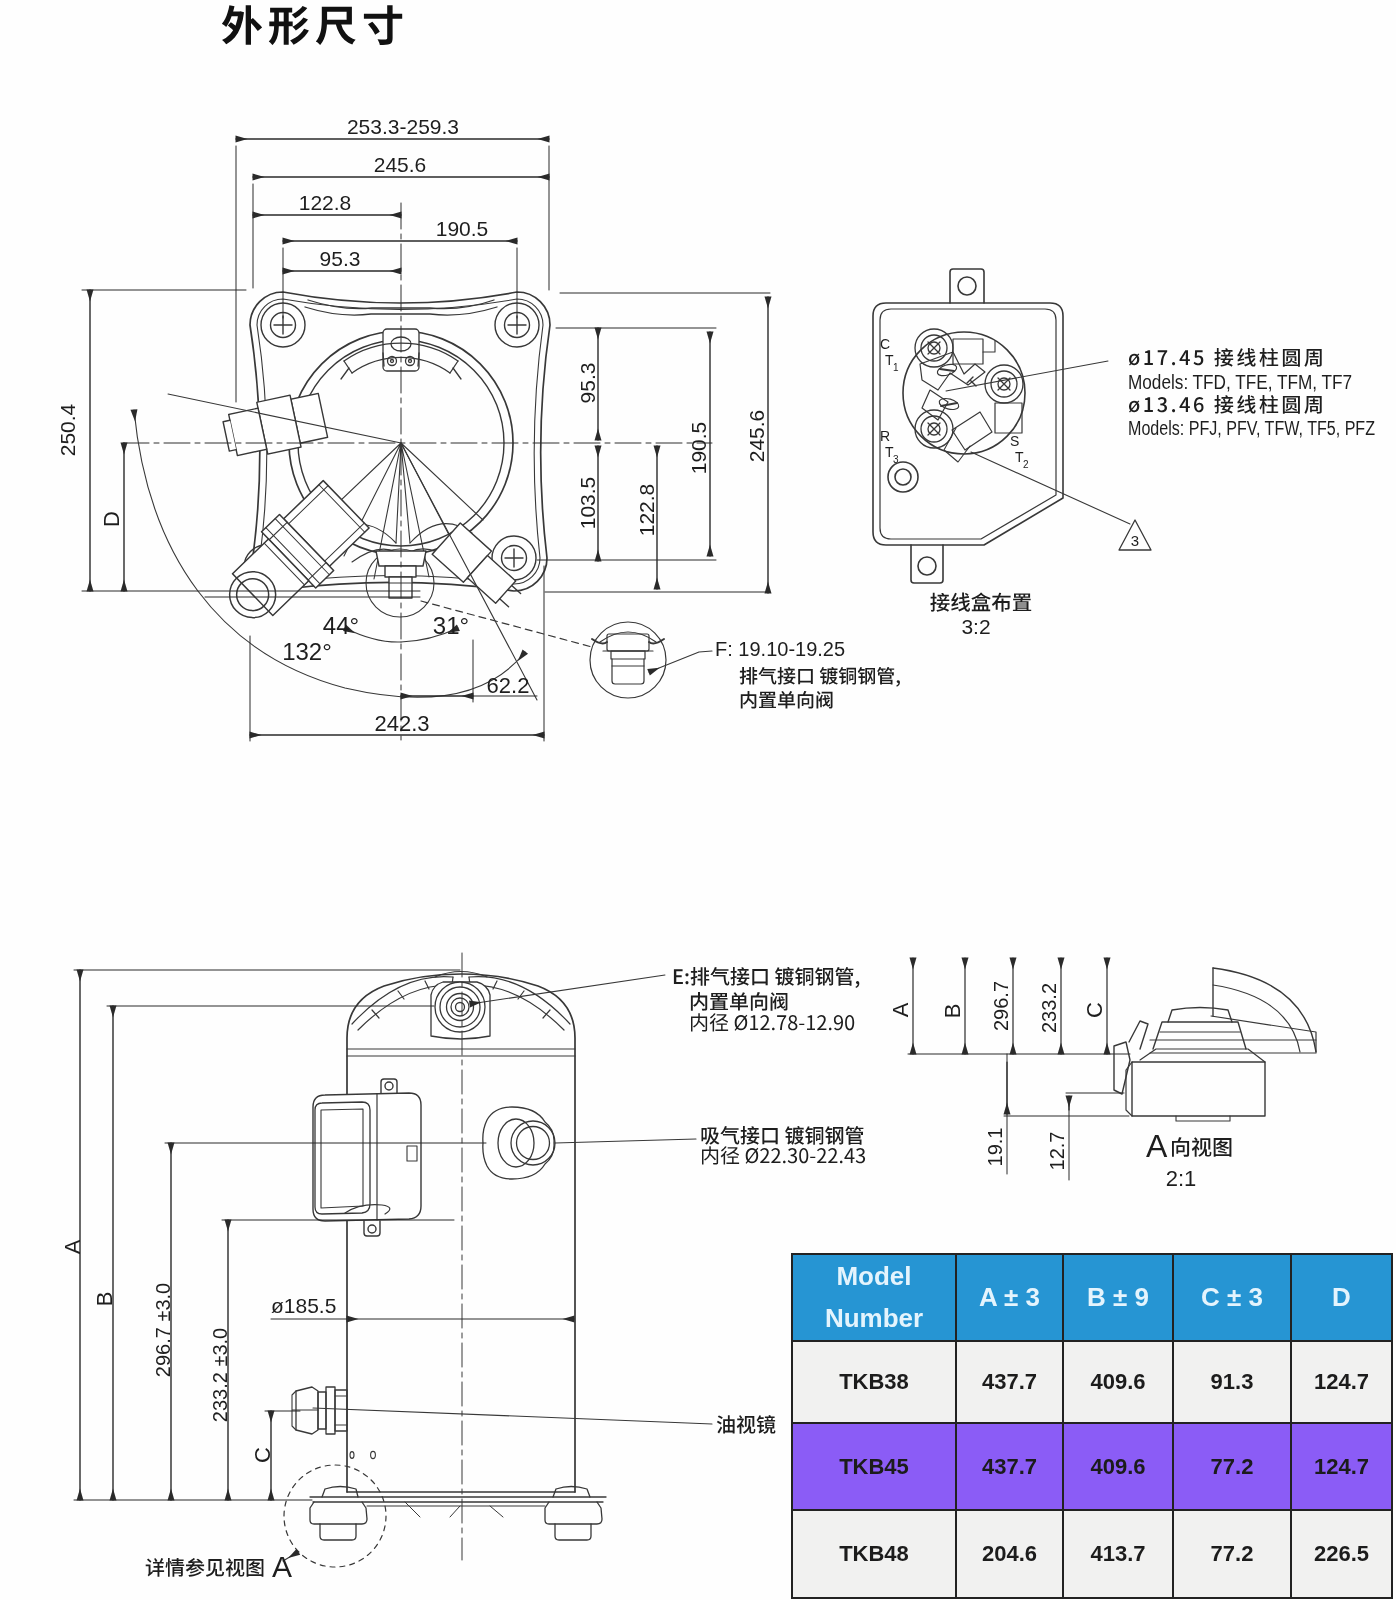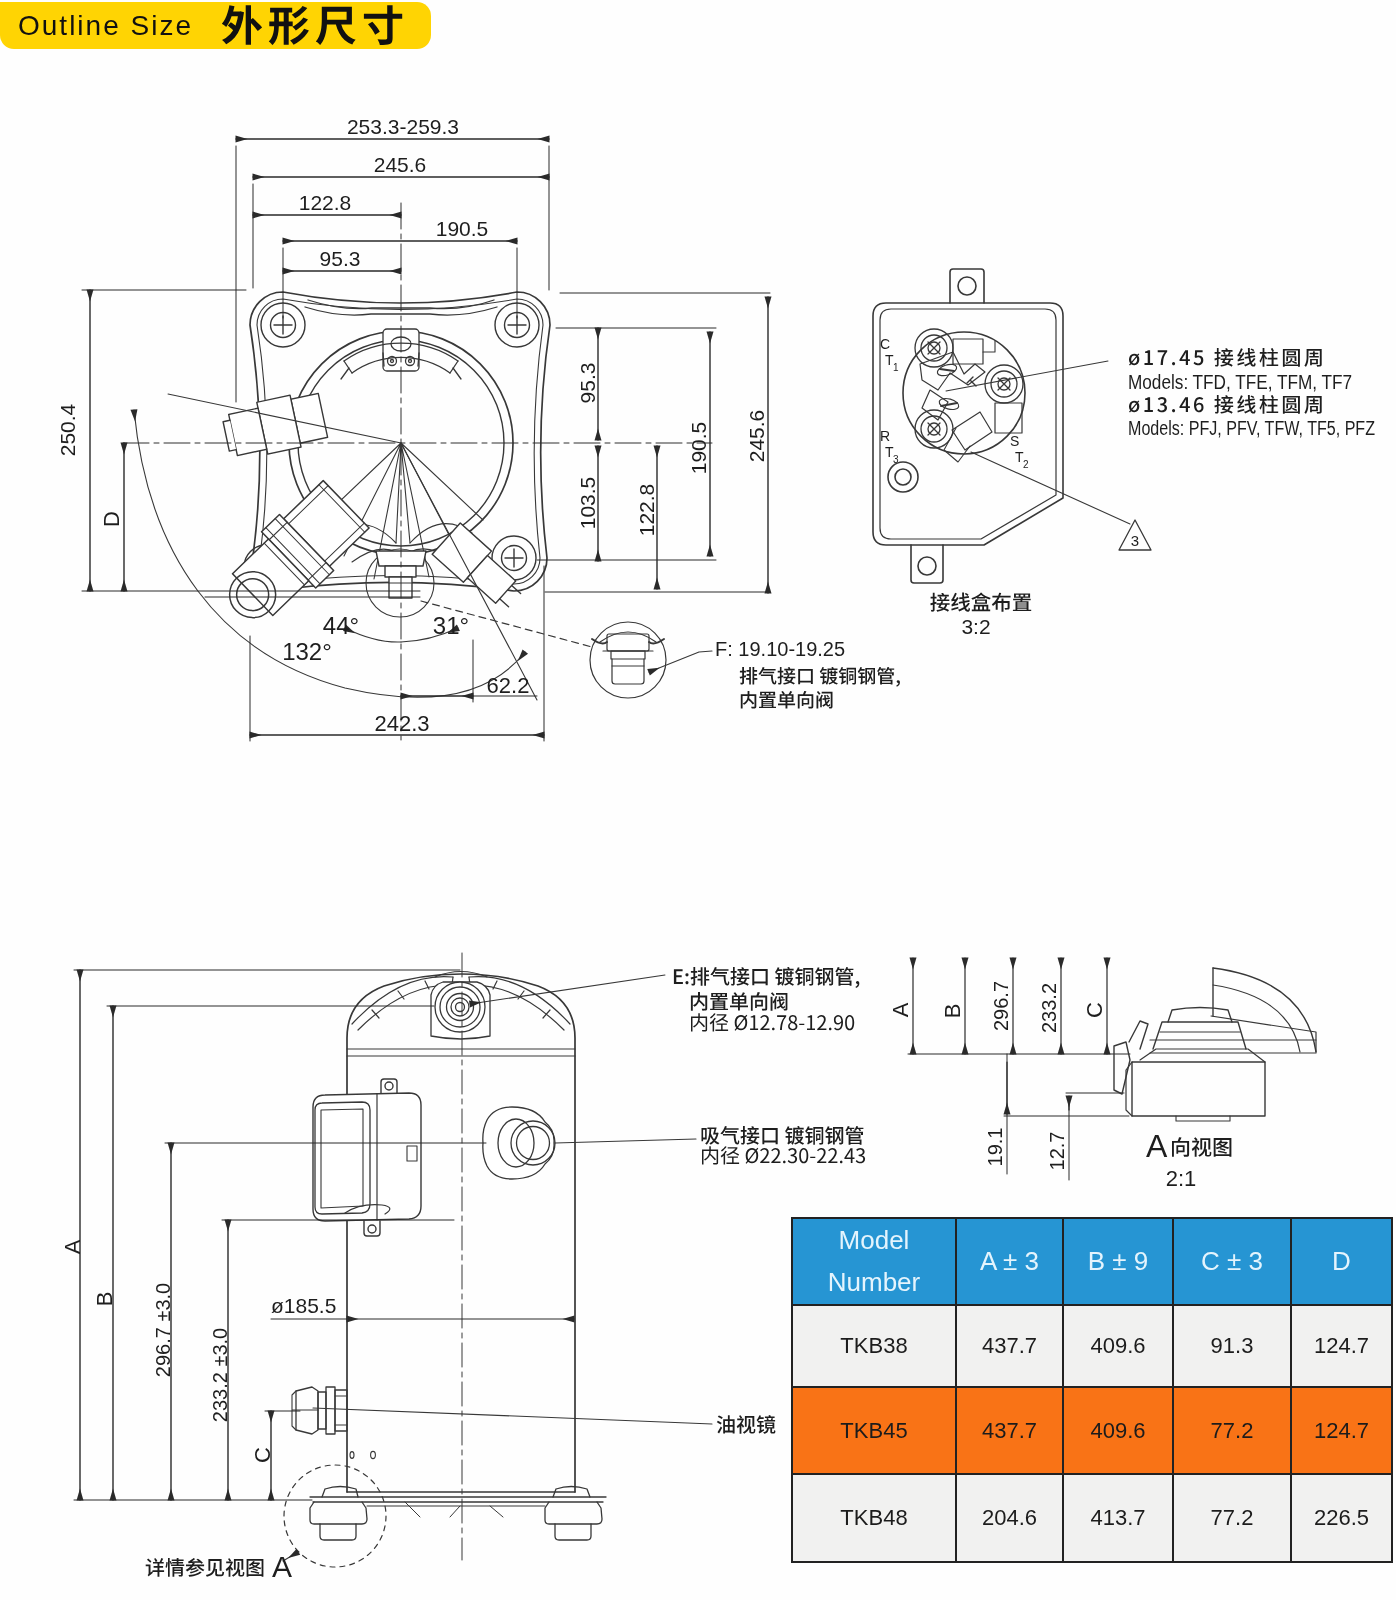--- a/index.html
+++ b/index.html
@@ -1,34 +1,31 @@
 <!DOCTYPE html>
 <html><head>
 <meta charset="utf-8">
 <style>
   html,body{margin:0;padding:0;background:#ffffff;}
   #page{position:relative;width:1396px;height:1600px;background:#fefefe;overflow:hidden;
         font-family:"Liberation Sans", sans-serif;}
   #banner{position:absolute;left:0;top:2px;width:431px;height:47px;background:#ffd403;
         border-radius:0 14px 14px 14px;display:flex;align-items:center;}
   #banner .en{font-size:28px;color:#111;margin-left:18px;letter-spacing:2px;white-space:nowrap;}
-  #tbl{position:absolute;left:791px;top:1217px;width:600px;height:343px;border-collapse:collapse;
-       table-layout:fixed;}
+  #tbl{position:absolute;left:791px;top:1253px;width:600px;height:343px;border-collapse:collapse;
+       table-layout:fixed;font-weight:bold;}
   #tbl td{border:2.5px solid #222;text-align:center;vertical-align:middle;color:#1c1c1c;font-size:22px;}
   #tbl tr.hd td{background:#2695d3;color:#e4f4fd;font-size:26px;line-height:1.6;}
   #tbl tr.lt td{background:#f1f1f0;}
-  #tbl tr.gr td{background:#f97316;}
+  #tbl tr.gr td{background:#8b5cf6;}
   svg text{fill:#1e1e1e;}
 </style>
 </head>
 <body>
 <div id="page">
-  <div id="banner">
-      <span class="en">Outline Size</span>
-    </div>
 
   <table id="tbl">
     <colgroup>
         <col style="width:164px">
         <col style="width:107px">
         <col style="width:110px">
         <col style="width:118px">
         <col style="width:101px">
       </colgroup>
     <tbody>

